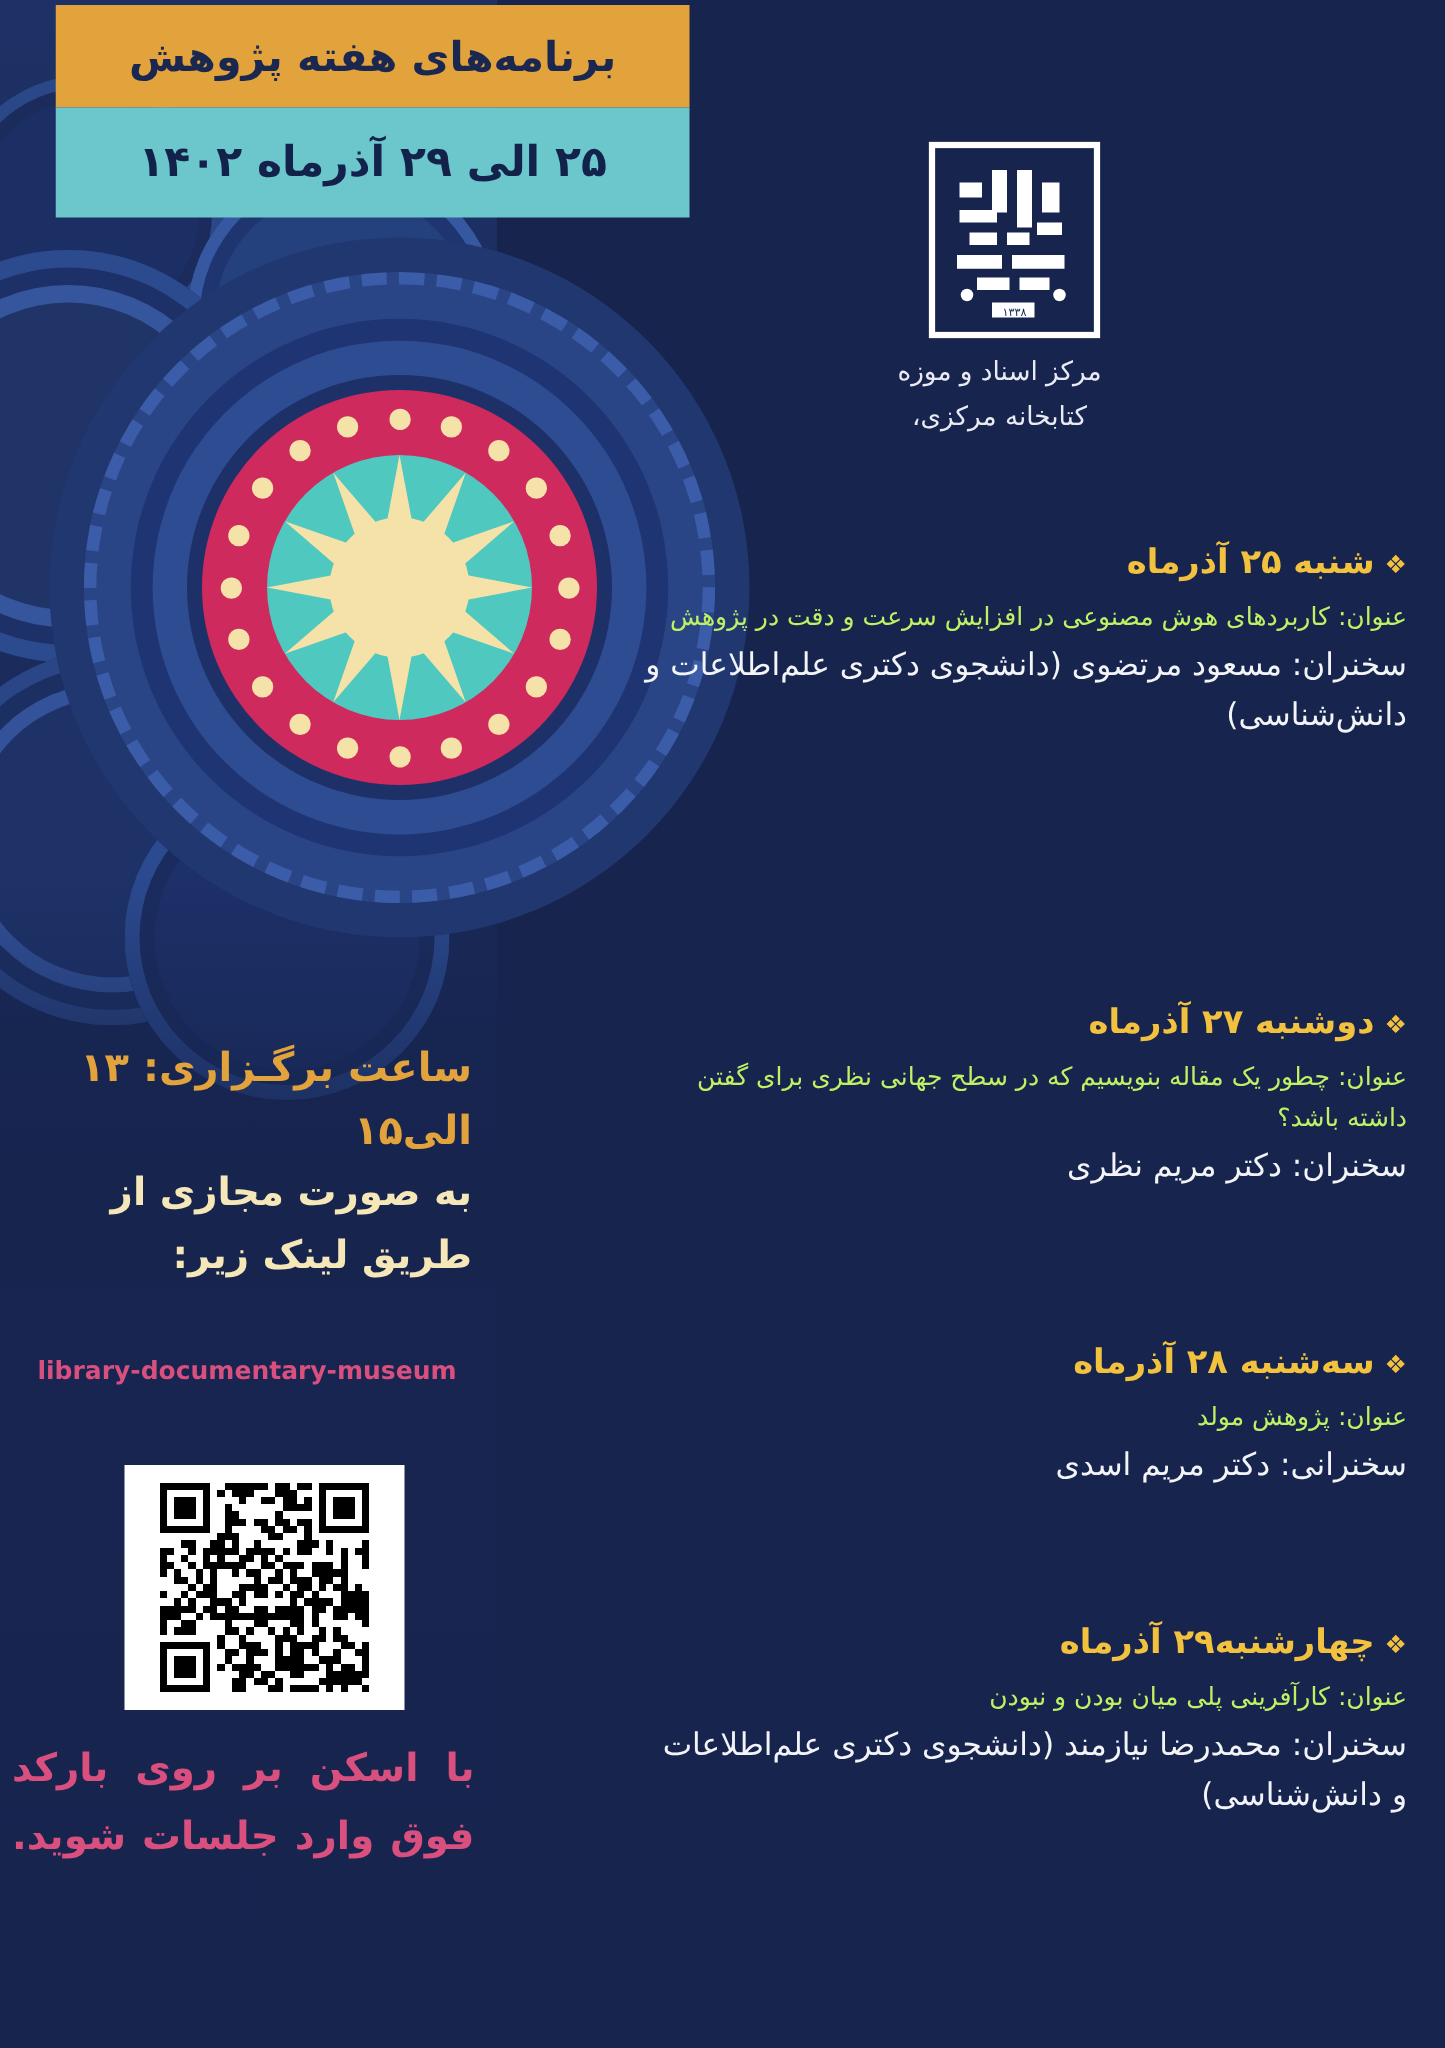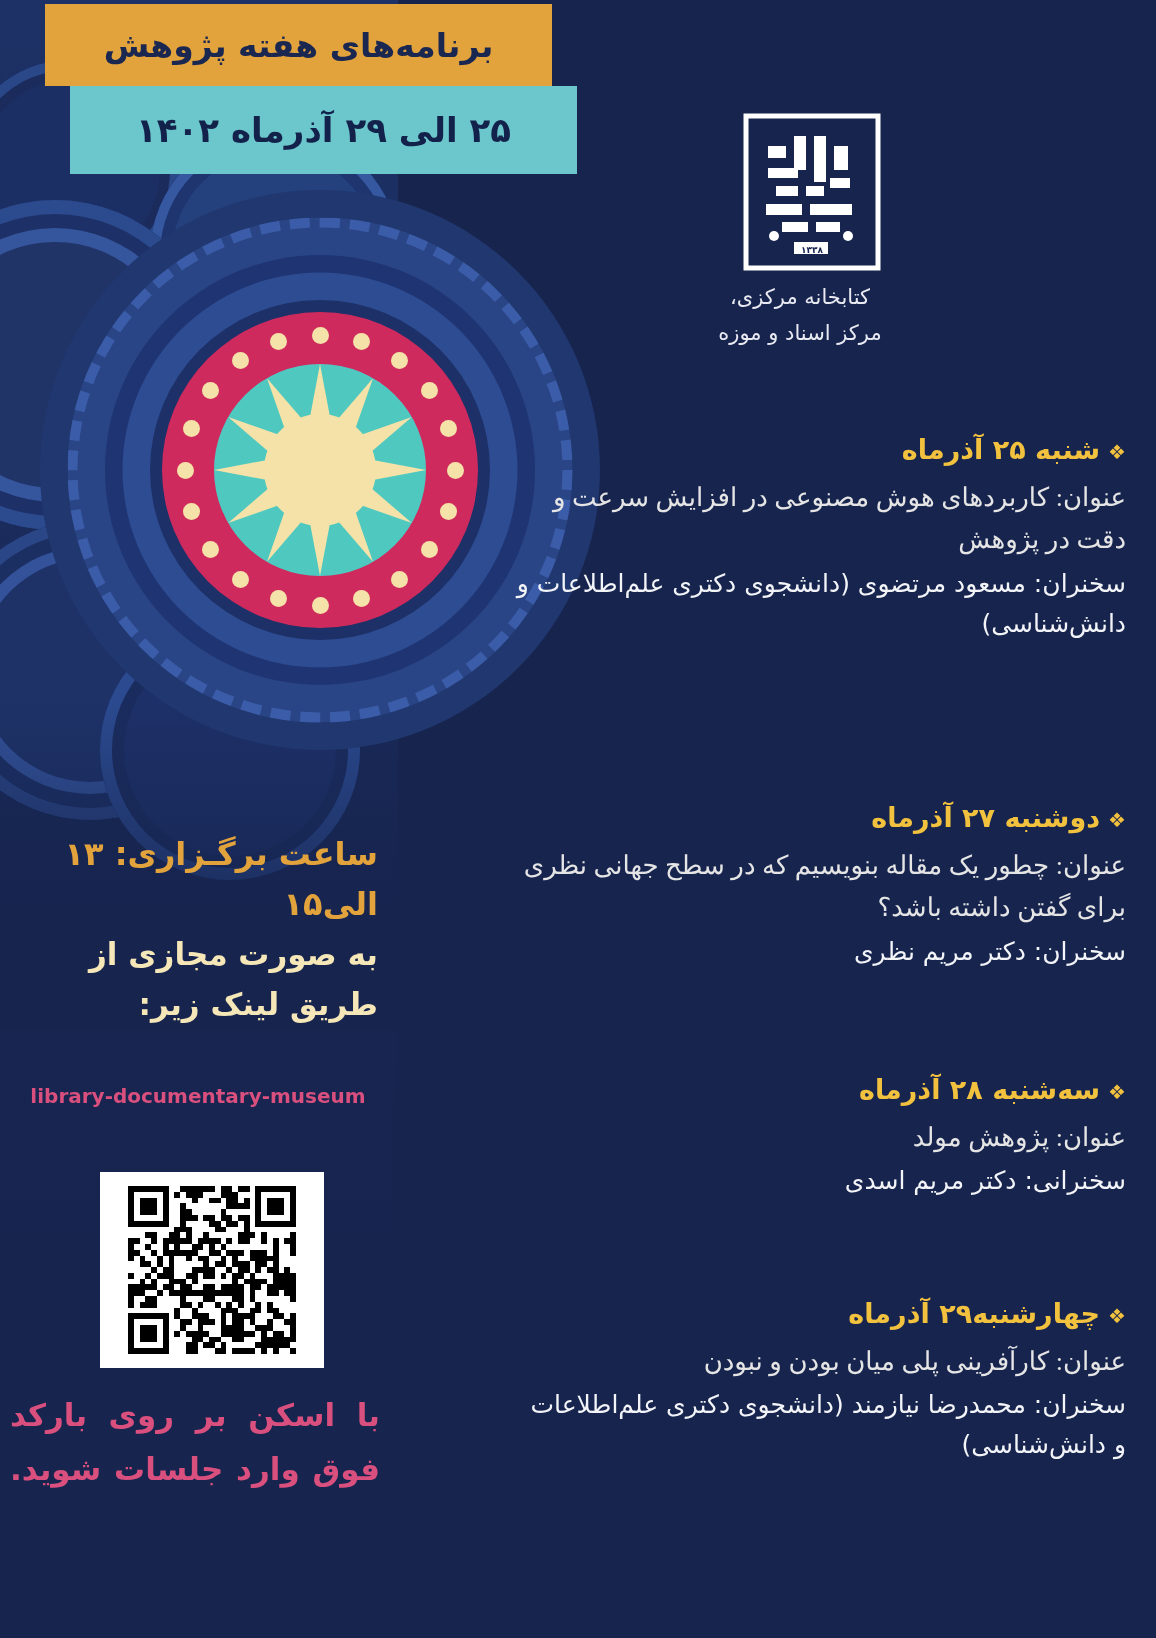--- a/index.html
+++ b/index.html
@@ -113,33 +113,33 @@
     color: #1a2751;
     font-size: 33px;
     font-weight: bold;
     letter-spacing: -0.5px;
   }
   .banner-sub {
     position: absolute;
     left: 45px; top: 86px;
     width: 507px; height: 88px;
     background: #6cc7cd;
-    display: flex; align-items: center; justify-content: center; margin-left: 25px;
+    display: flex; align-items: center; justify-content: center;
   }
   .banner-sub span {
     color: #13224b;
     font-size: 34px;
     font-weight: bold;
   }
 
   
   .logo-box {
     position: absolute;
     left: 742px; top: 112px;
-    width: 140px; height: 160px; font-weight: bold;
+    width: 140px; height: 160px;
   }
   .logo-box svg { display: block; }
   .logo-caption {
     position: absolute;
     left: 620px; top: 280px;
     width: 360px;
     text-align: center;
     color: #e9eaf2;
     font-size: 21px;
     line-height: 1.7;
@@ -159,24 +159,23 @@
     font-weight: bold;
     margin-bottom: 6px;
     line-height: 1.5;
   }
   .session .date .bullet {
     color: #f2c23e;
     font-size: 20px;
     margin-left: 8px;
   }
   .session .title {
-    color: #e5e5e5;
-    font-size: 26px;
+    color: #bef264;
+    font-size: 20px;
     line-height: 1.65;
-    font-family: Liberation Serif, serif;
   }
   .session .speaker {
     color: #f3f4f8;
     font-size: 25px;
     line-height: 1.6;
     margin-top: 2px;
   }
   .s1 { position: absolute; top: 0;   right: 0; width: 610px; }
   .s2 { position: absolute; top: 368px; right: 0; width: 610px; }
   .s3 { position: absolute; top: 640px; right: 0; width: 610px; }
@@ -432,22 +431,22 @@
         <path d="M40 110 h26 v10 h-26 z"></path>
         <path d="M74 110 h24 v10 h-24 z"></path>
         <circle cx="32" cy="124" r="5"></circle>
         <circle cx="106" cy="124" r="5"></circle>
         <rect x="52" y="130" width="34" height="12"></rect>
       </g>
       <text x="70" y="141" font-size="9" fill="#16244e" text-anchor="middle" font-family="DejaVu Sans, sans-serif">۱۳۳۸</text>
     </svg>
   </div>
   <div class="logo-caption">
+    <div>مرکز اسناد و موزه</div>
     <div>کتابخانه مرکزی،</div>
-    <div>مرکز اسناد و موزه</div>
   </div>
 
   <div class="sessions">
 
     <div class="session s1">
       <div class="date">
         <span class="bullet">❖</span><span>شنبه ۲۵ آذرماه</span>
       </div>
       <div class="title">عنوان: کاربردهای هوش مصنوعی در افزایش سرعت و دقت در پژوهش</div>
       <div class="speaker">سخنران: مسعود مرتضوی (دانشجوی دکتری علم‌اطلاعات و دانش‌شناسی)</div>

